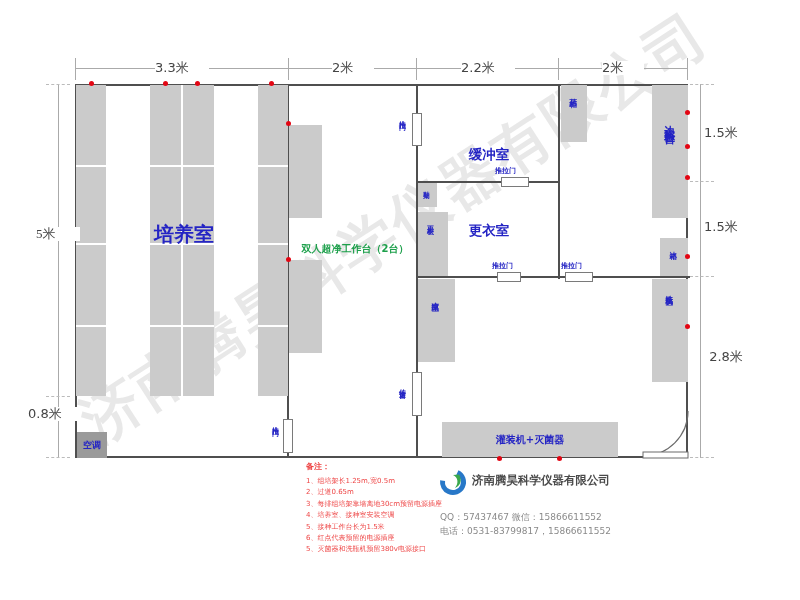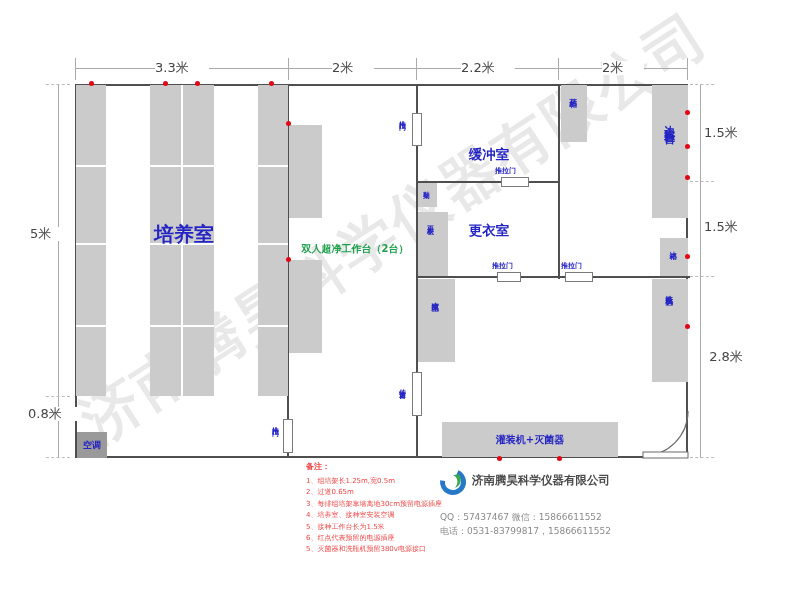--- a/index.html
+++ b/index.html
@@ -139,21 +139,21 @@
   <div class="dim-tick" style="left:687px; top:58px; width:1px; height:22px;"></div>
   <div class="dim-label" style="left:155px; top:61px; width:54px;">3.3米</div>
   <div class="dim-label" style="left:332px; top:61px; width:42px;">2米</div>
   <div class="dim-label" style="left:461px; top:61px; width:54px;">2.2米</div>
   <div class="dim-label" style="left:602px; top:61px; width:42px;">2米</div>
 
   <div class="dim-line" style="left:58px; top:84px; width:1px; height:374px;"></div>
   <div class="dim-dash" style="left:46px; top:84px; width:24px;"></div>
   <div class="dim-dash" style="left:46px; top:396px; width:24px;"></div>
   <div class="dim-dash" style="left:46px; top:457px; width:24px;"></div>
-  <div class="dim-label" style="left:30px; top:227px; width:44px;">5米</div>
+  <div class="dim-label" style="left:36px; top:227px; width:44px;font-family:Liberation Serif, serif;">5米</div>
   <div class="dim-label" style="left:28px; top:407px; width:52px;">0.8米</div>
 
   <div class="dim-line" style="left:700px; top:84px; width:1px; height:374px;"></div>
   <div class="dim-dash" style="left:690px; top:84px; width:24px;"></div>
   <div class="dim-dash" style="left:690px; top:181px; width:24px;"></div>
   <div class="dim-dash" style="left:690px; top:276px; width:24px;"></div>
   <div class="dim-dash" style="left:690px; top:457px; width:24px;"></div>
   <div class="dim-label" style="left:704px; top:126px; width:44px; text-align:left;">1.5米</div>
   <div class="dim-label" style="left:704px; top:220px; width:44px; text-align:left;">1.5米</div>
   <div class="dim-label" style="left:704px; top:350px; width:44px; text-align:center;">2.8米</div>

